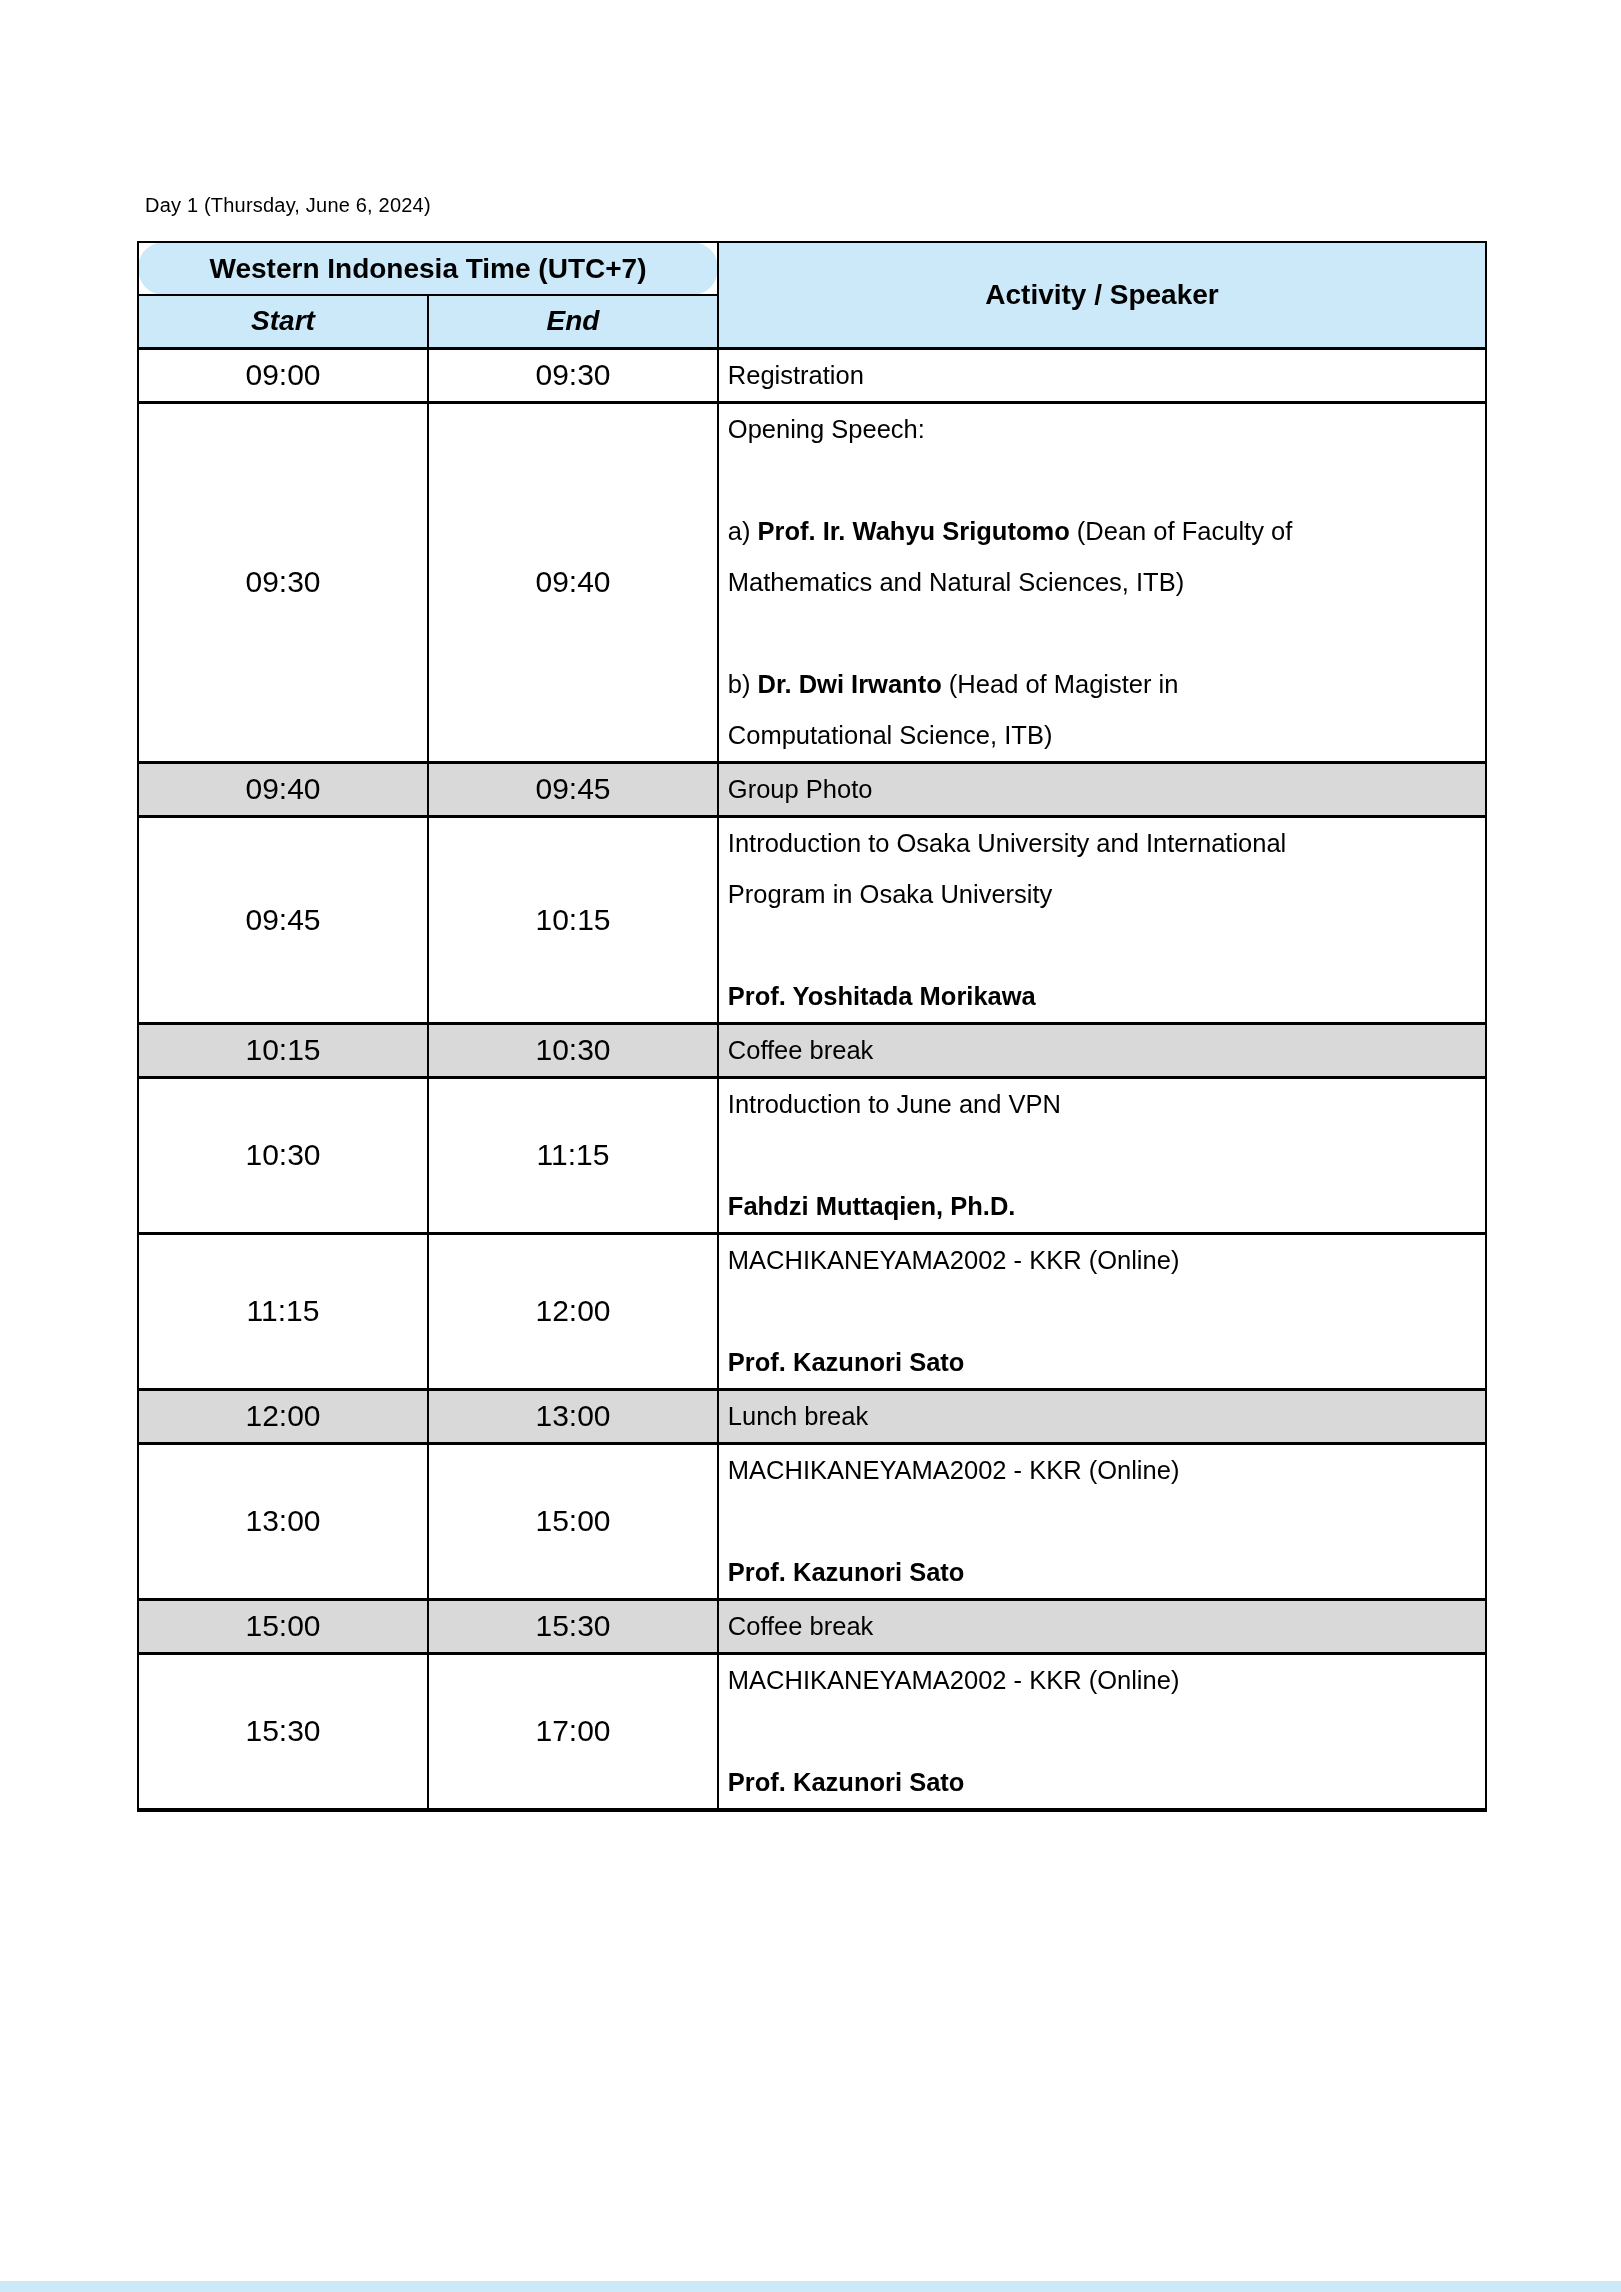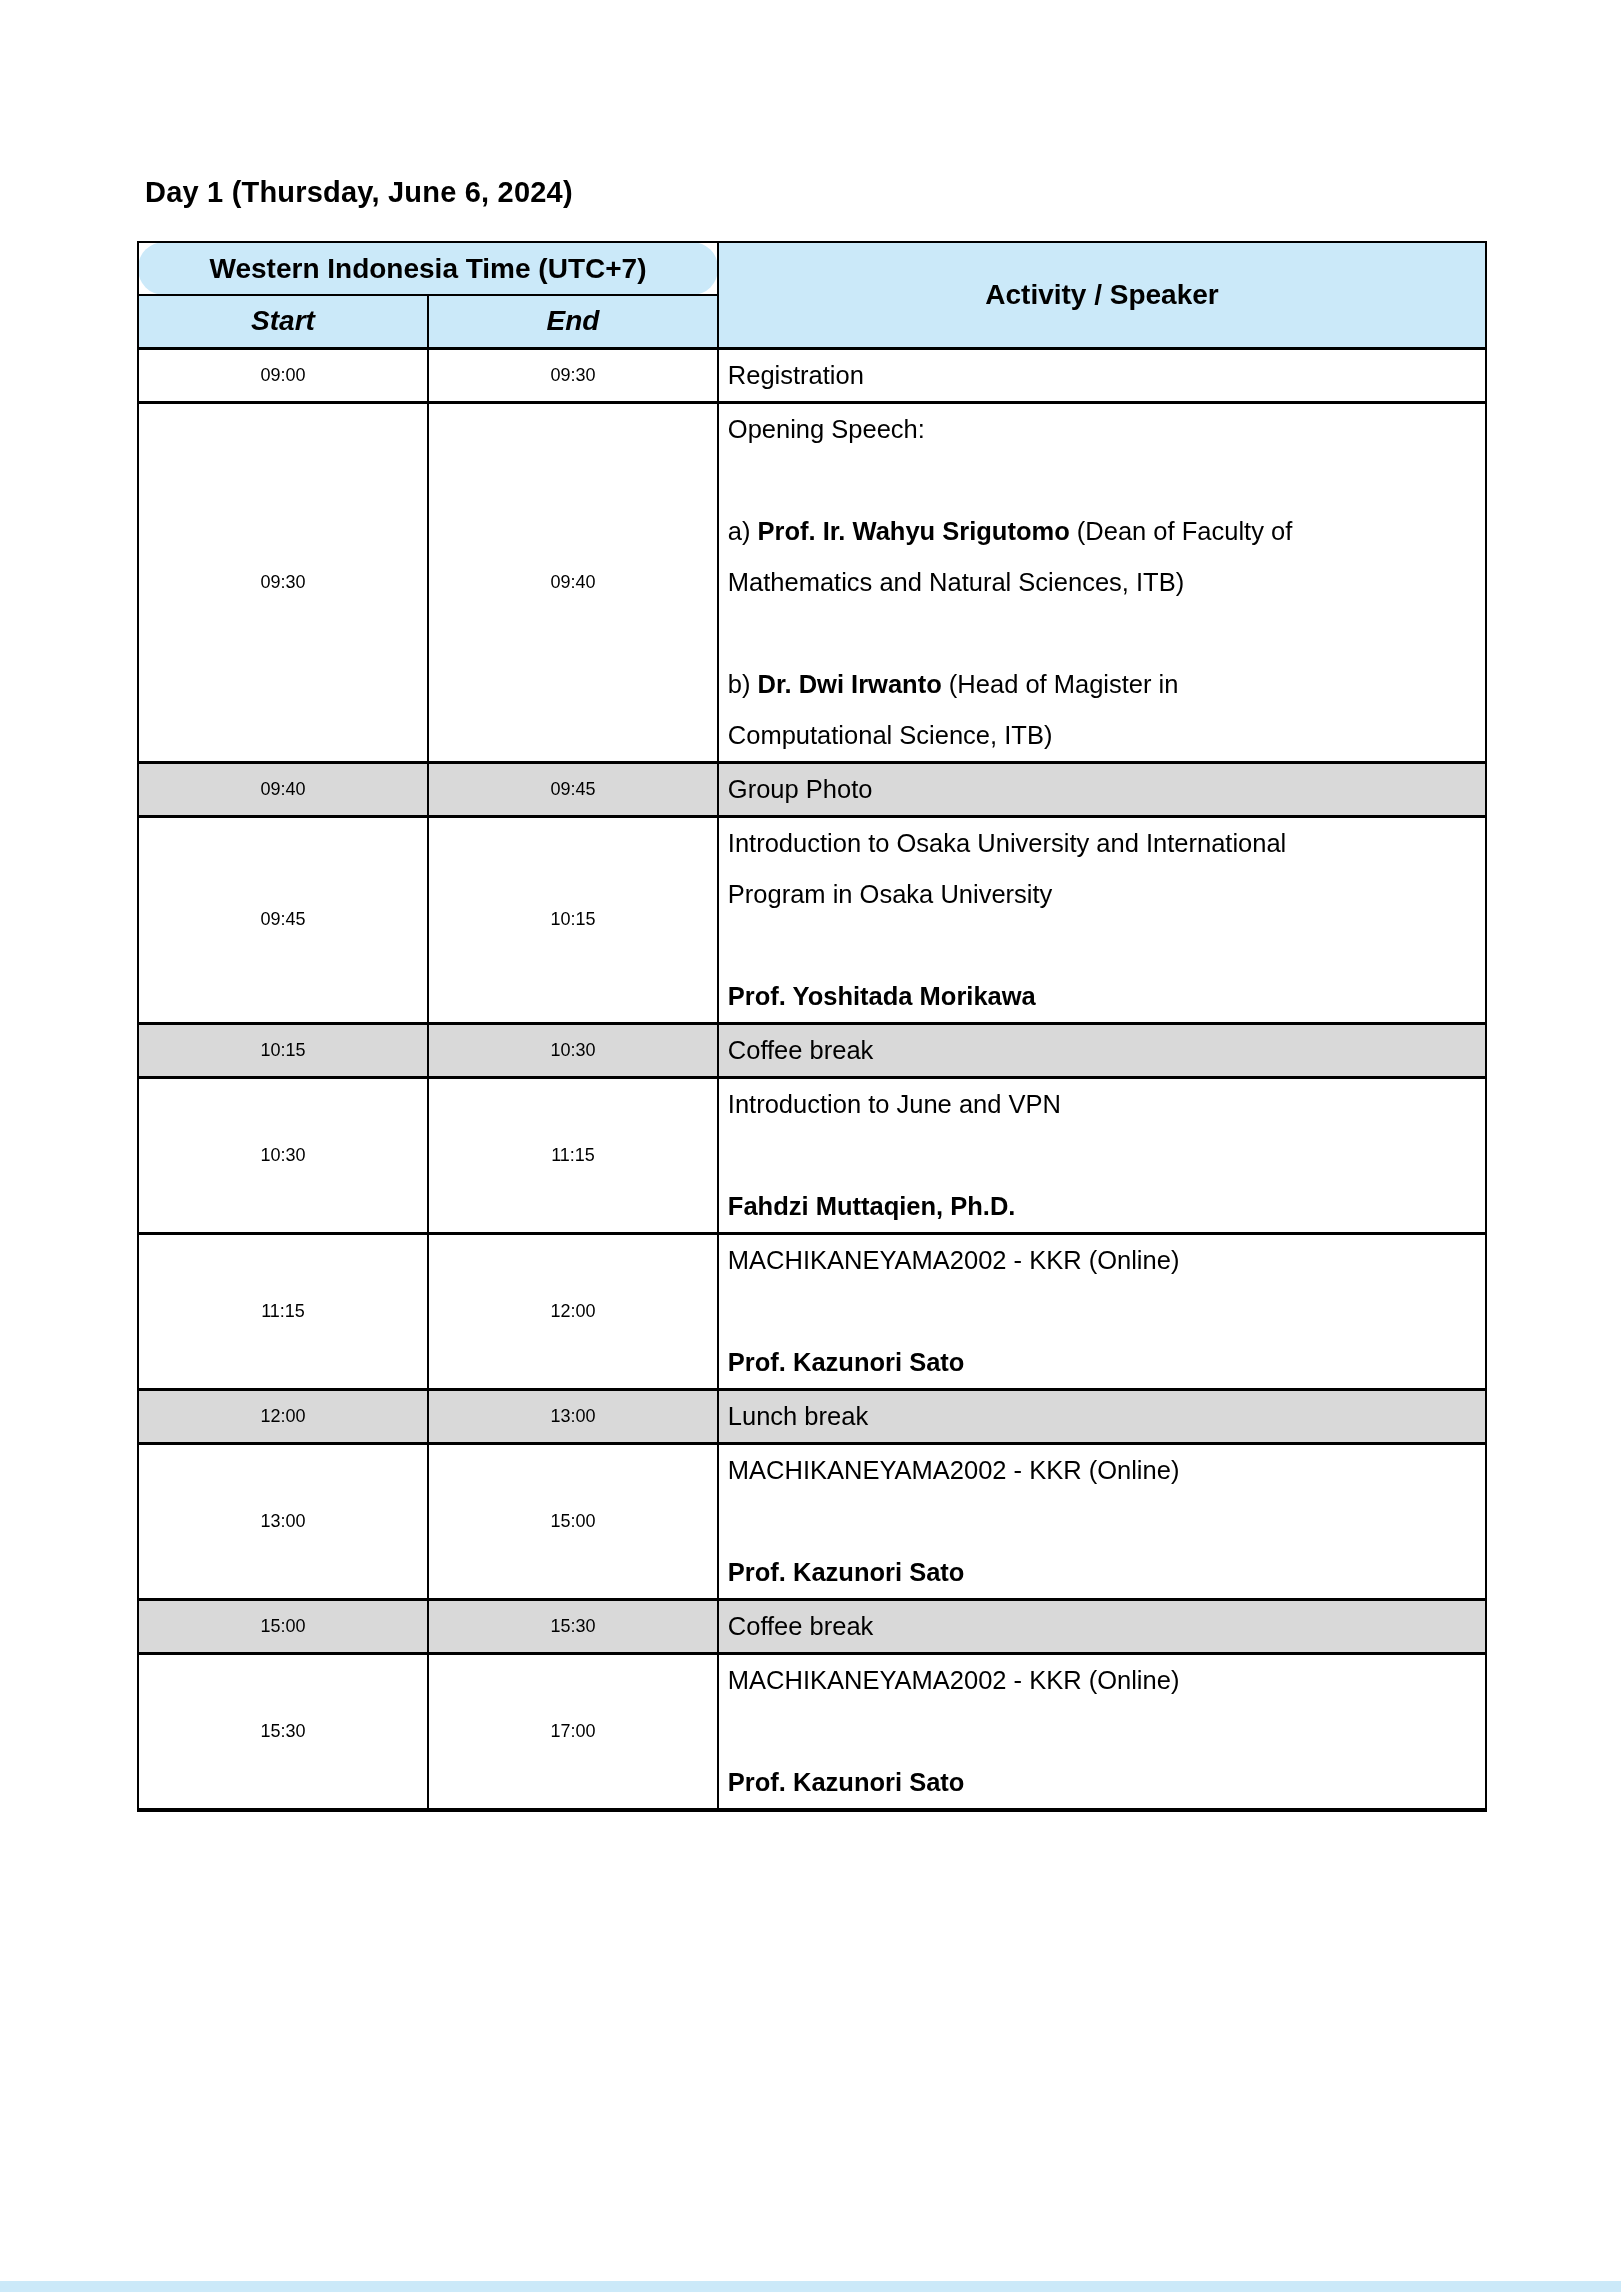--- a/index.html
+++ b/index.html
@@ -8,23 +8,23 @@
     width: 1621px;
     height: 2293px;
     background: #ffffff;
     font-family: "Liberation Sans", "DejaVu Sans", sans-serif;
     color: #000000;
     overflow: hidden;
   }
   .title {
     position: absolute;
     left: 145px;
-    top: 176px;
-    font-size: 29px;
-    font-weight: bold;
+    top: 194px;
+    font-size: 20px;
+    font-weight: normal;
     letter-spacing: 0.2px;
     white-space: nowrap;
   }
   table.schedule {
     position: absolute;
     left: 137px;
     top: 241px;
     width: 1349px;
     border-collapse: collapse;
     table-layout: fixed;
@@ -45,21 +45,21 @@
     vertical-align: middle;
   }
   thead tr { height: 53px; }
   th.time-group { border-bottom-width: 2.9px; border-radius: 26px; }
   thead tr.sub th { border-bottom-width: 3.9px; font-style: italic; }
 
   tbody td { border-top-width: 3.9px; border-bottom-width: 3.9px; }
   td.t-start, td.t-end {
     text-align: center;
     vertical-align: middle;
-    font-size: 18px;
+    font-size: 30px;
   }
   td.activity {
     vertical-align: middle;
     padding: 0 7.8px 0 8.8px;
     font-size: 25.5px;
     text-align: left;
   }
   .line { line-height: 51px; white-space: nowrap; overflow: hidden; }
   .seg.bold { font-weight: bold; }
   tr.break-row td { background: var(--break-bg); }

